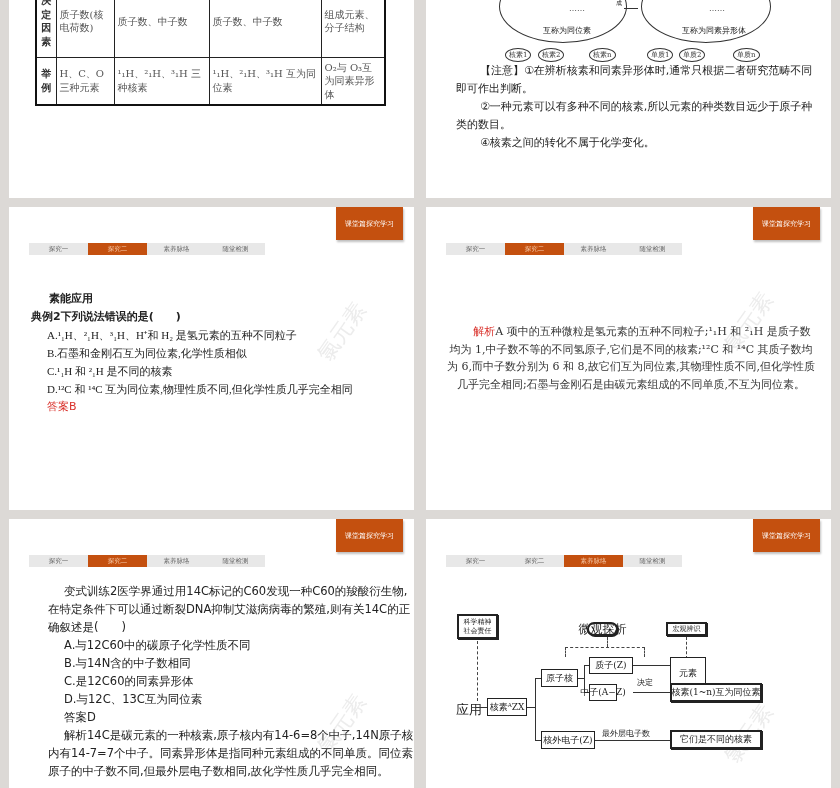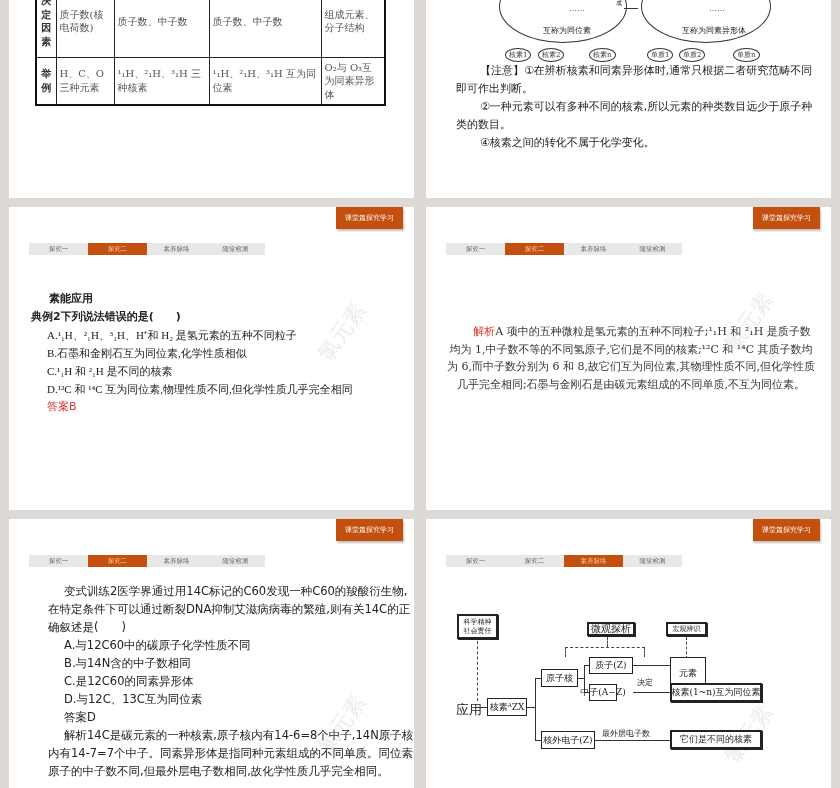--- a/index.html
+++ b/index.html
@@ -13,21 +13,21 @@
     position: absolute; background: #ffffff; overflow: hidden;
   }
   #s1 { left: 9px; top: -10px; width: 405px; height: 208px; }
   #s2 { left: 426px; top: -10px; width: 405px; height: 208px; }
   #s3 { left: 9px; top: 207px; width: 405px; height: 303px; }
   #s4 { left: 426px; top: 207px; width: 405px; height: 303px; }
   #s5 { left: 9px; top: 519px; width: 405px; height: 280px; }
   #s6 { left: 426px; top: 519px; width: 405px; height: 280px; }
 
   .badge {
-    position: absolute; right: 11px; top: 0; width: 67px; height: 22px;
+    position: absolute; right: 11px; top: 0; width: 67px; height: 33px;
     background: #c4500f; color: #fff; font-size: 7px;
     display: flex; align-items: center; justify-content: center;
     font-family: "DejaVu Sans", sans-serif;
     box-shadow: 1px 2px 2px rgba(0,0,0,0.25);
   }
   .tabs {
     position: absolute; left: 20px; top: 36px; display: flex; height: 12px;
   }
   .tab {
     width: 59px; height: 12px; background: #e8e8e8; color: #666;
@@ -185,21 +185,21 @@
   <div class="tabs">
     <div class="tab">探究一</div>
     <div class="tab">探究二</div>
     <div class="tab active">素养脉络</div>
     <div class="tab">随堂检测</div>
   </div>
   <div class="watermark" style="left:290px; top:200px;">氯元素</div>
   <div class="map">
     <div class="box thick" style="left:1px; top:0px; width:41px; height:25px; font-size:7px; white-space:normal; line-height:9px; text-align:center;">科学精神社会责任</div>
     <div class="dash" style="left:21px; top:27px; height:60px; border-left-width:1.5px;"></div>
-    <div class="box thick" style="left:131px; top:8px; width:48px; height:14px; font-size:10px;">微观探析</div>
+    <div class="box thick" style="left:131px; top:8px; width:31px; height:14px; font-size:12px;border-radius:7px;">微观探析</div>
     <div class="dash" style="left:109px; top:33px; width:80px; height:10px; border-left-width:1.5px; border-top-width:1.5px; border-right-width:1.5px;"></div>
     <div class="dash" style="left:151px; top:23px; height:10px; border-left-width:1.5px;"></div>
     <div class="box thick" style="left:210px; top:8px; width:41px; height:14px; font-size:7px;">宏观辨识</div>
     <div class="dash" style="left:230px; top:23px; height:22px; border-left-width:1.5px;"></div>
 
     <div class="lbl-s" style="left:0px; top:87px; font-size:13px;">应用</div>
     <div class="ln" style="left:19px; top:93px; width:12px; height:1px;"></div>
     <div class="box" style="left:31px; top:84px; width:40px; height:18px;">核素ᴬZX</div>
     <div class="ln" style="left:71px; top:93px; width:8px; height:1px;"></div>
     <div class="ln" style="left:79px; top:64px; width:1px; height:62px;"></div>

